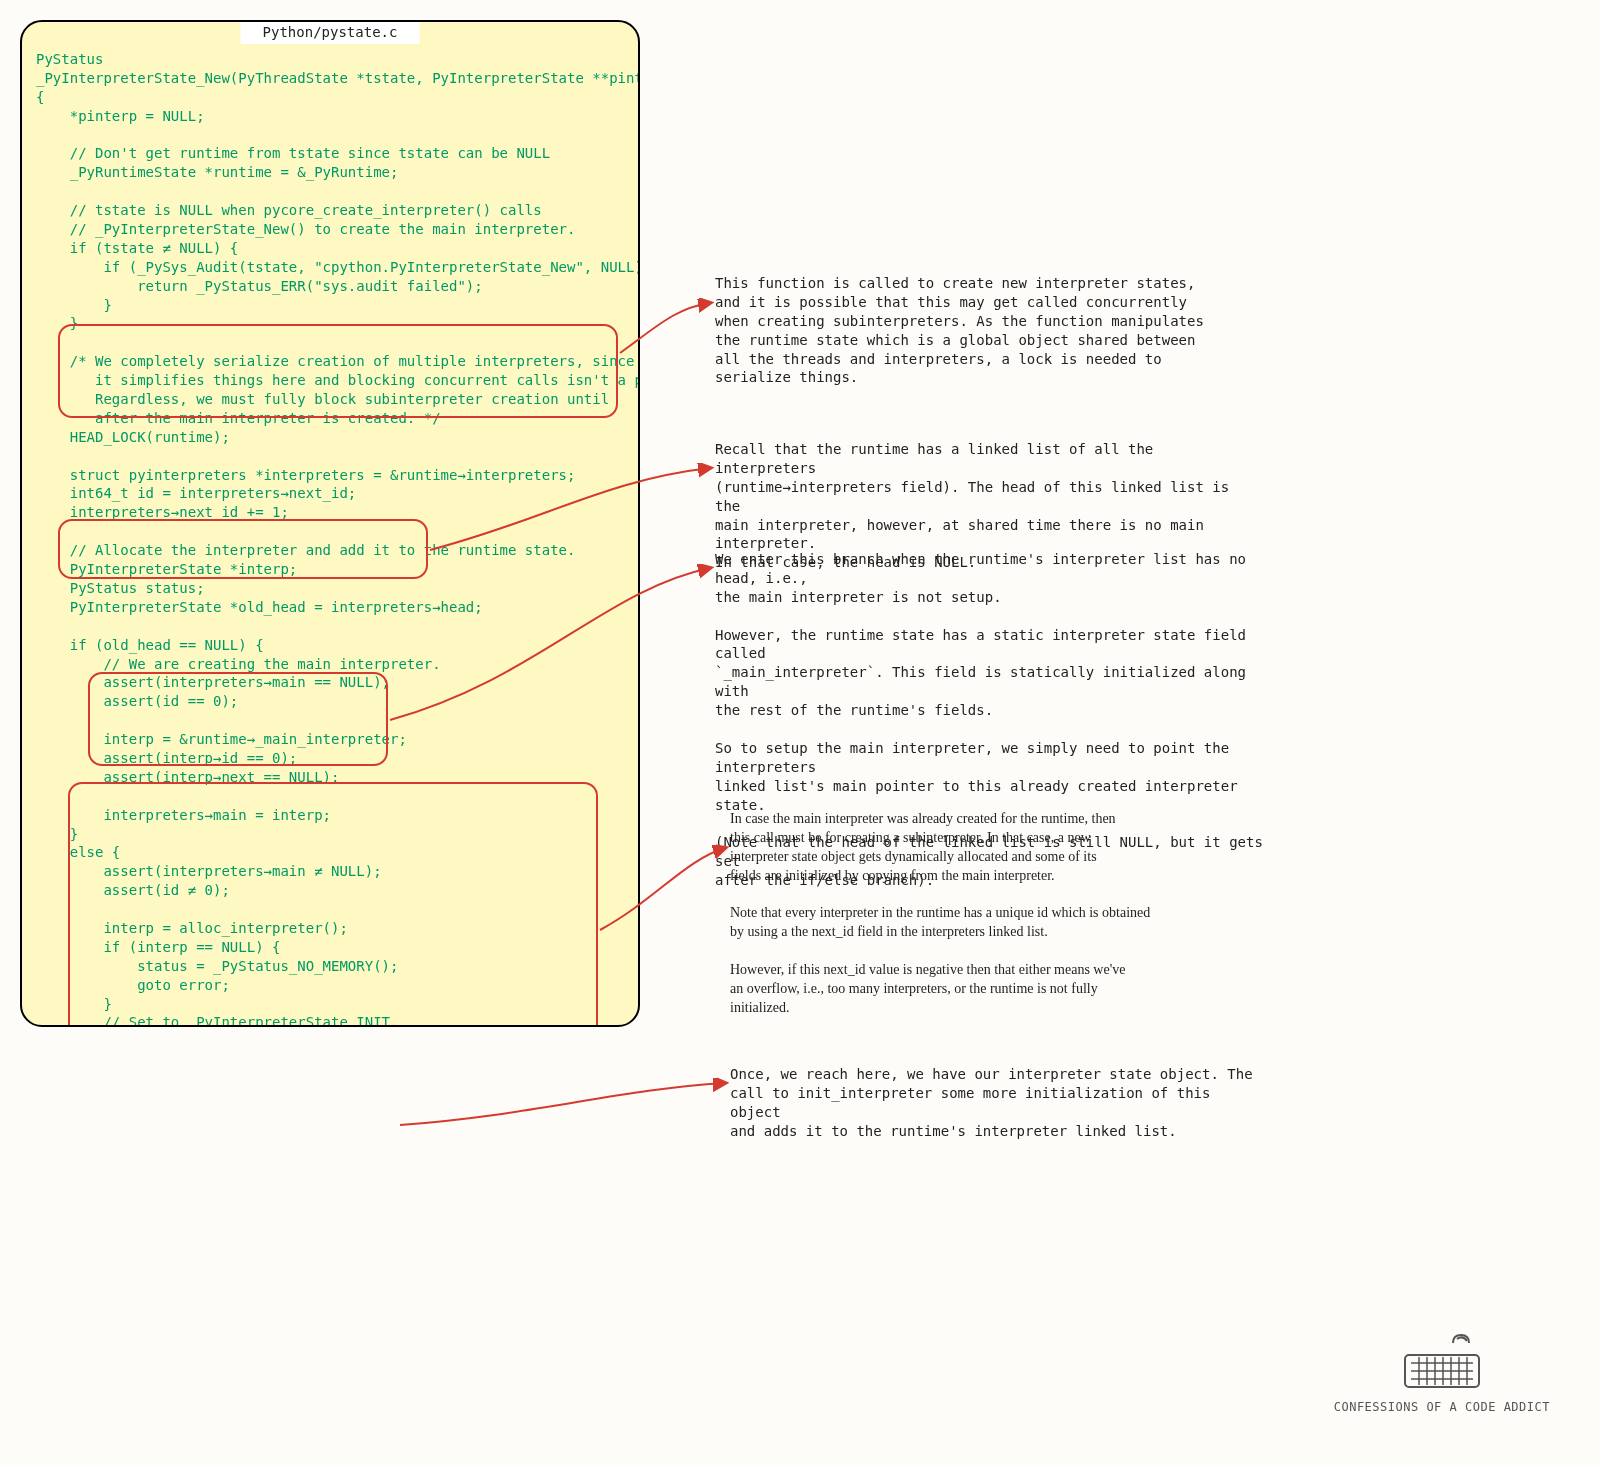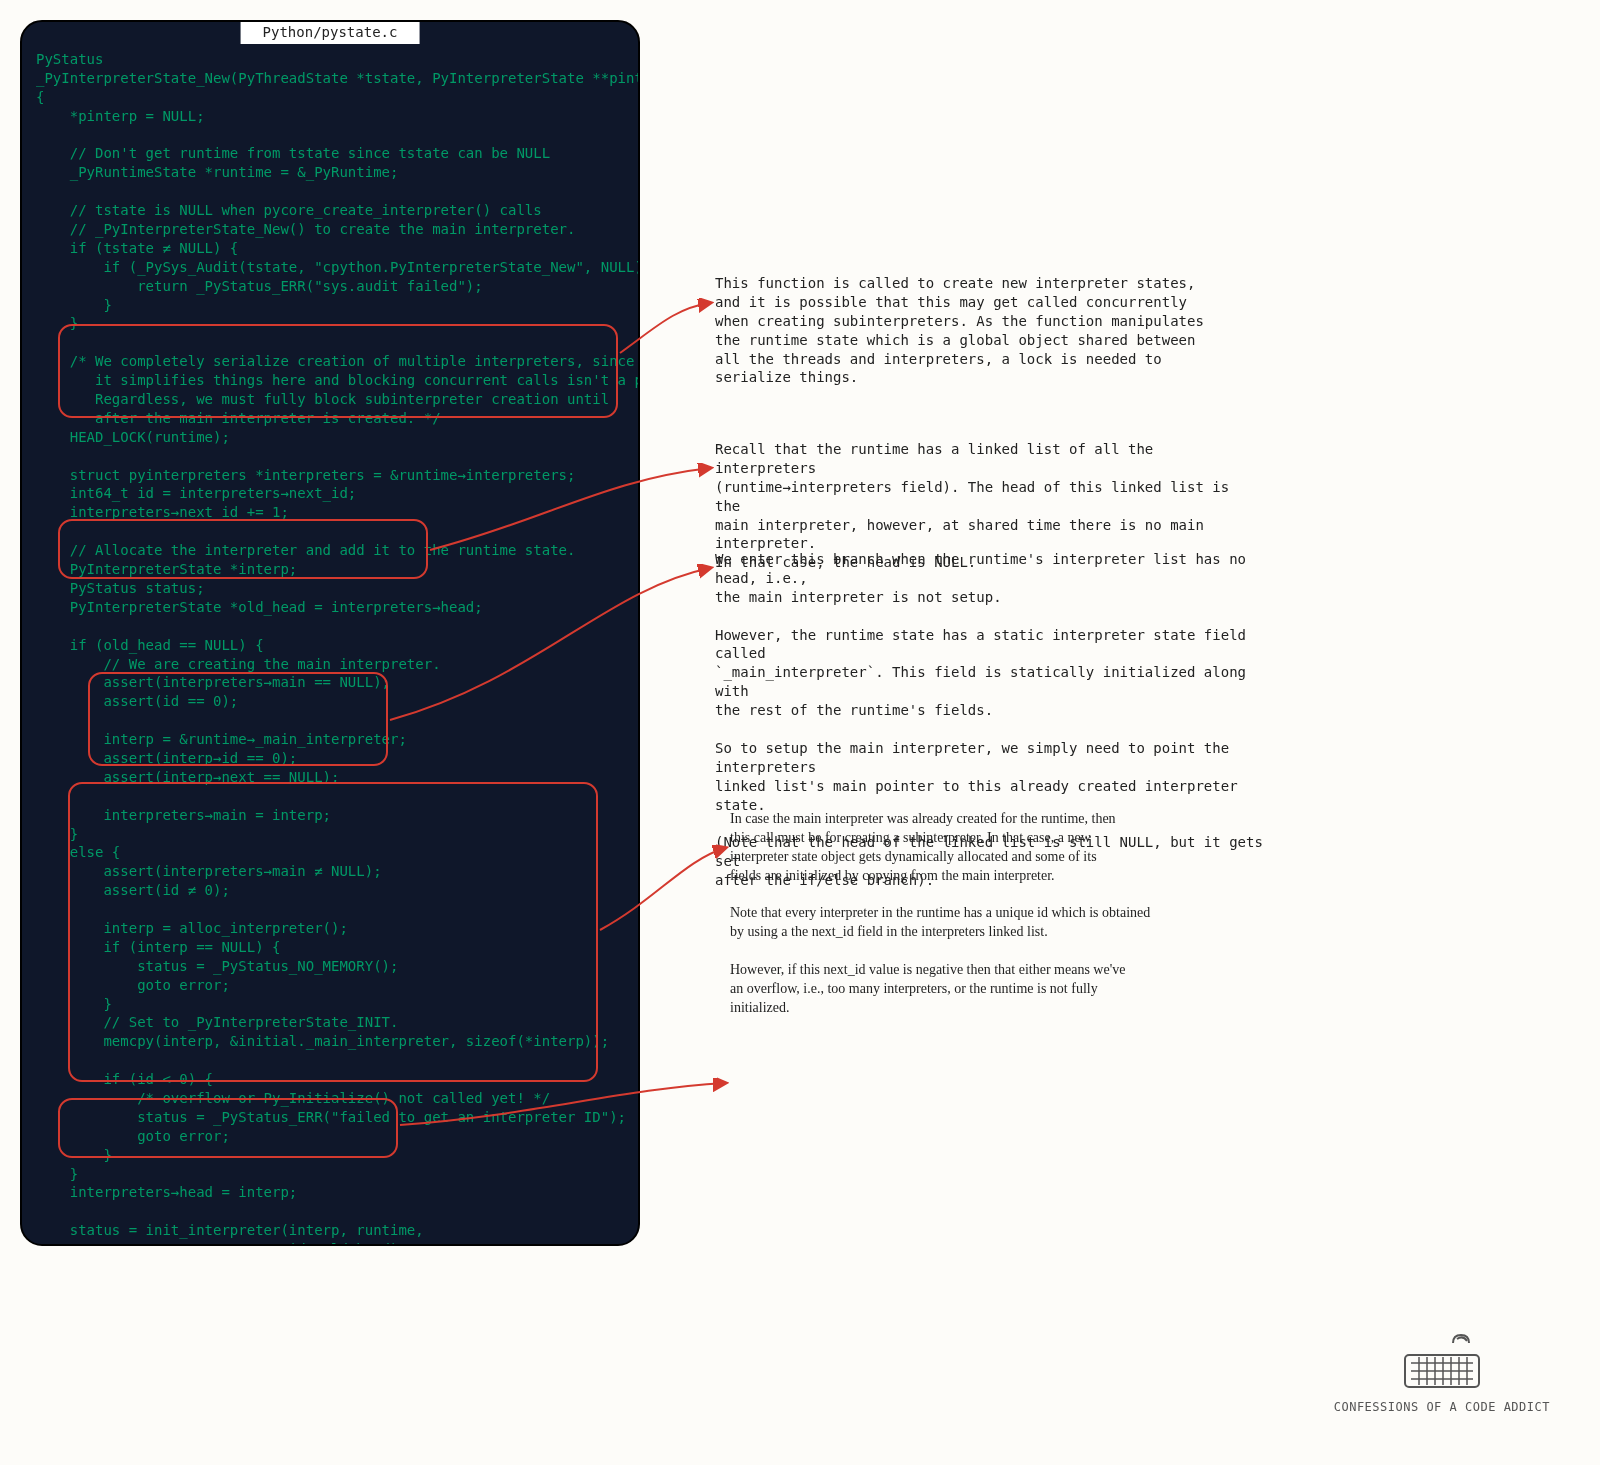--- a/index.html
+++ b/index.html
@@ -16,24 +16,24 @@
   .page {
     position: relative;
     width: 1560px;
     height: 1425px;
   }
   .code-frame {
     position: absolute;
     left: 0;
     top: 0;
     width: 620px;
-    height: 1226px;
+    height: 1007px;
     border: 2px solid #000;
     border-radius: 22px;
-    background: #0f172a;
+    background: #fef9c3;
     overflow: hidden;
   }
   .tab {
     position: absolute;
     top: -1px;
     left: 50%;
     transform: translateX(-50%);
     padding: 2px 22px;
     font-size: 14px;
     color: #222;
@@ -213,20 +213,23 @@
 interpreter state object gets dynamically allocated and some of its
 fields are initialized by copying from the main interpreter.
 
 Note that every interpreter in the runtime has a unique id which is obtained
 by using a the next_id field in the interpreters linked list.
 
 However, if this next_id value is negative then that either means we've
 an overflow, i.e., too many interpreters, or the runtime is not fully
 initialized.</div>
 
+  <div class="annot" style="left:710px; top:1045px;">Once, we reach here, we have our interpreter state object. The
+call to init_interpreter some more initialization of this object
+and adds it to the runtime's interpreter linked list.</div>
 
   <svg class="arrow" style="left:595px; top:278px; width:100px; height:60px;" viewBox="0 0 100 60">
     <defs>
         <marker id="ah1" markerWidth="8" markerHeight="8" refX="6" refY="3" orient="auto">
       <path d="M0,0 L6,3 L0,6 Z" fill="#d43a2f"></path>
         </marker>
       </defs>
     <path d="M5,55 C40,30 60,10 95,5" marker-end="url(#ah1)"></path>
   </svg>
 

